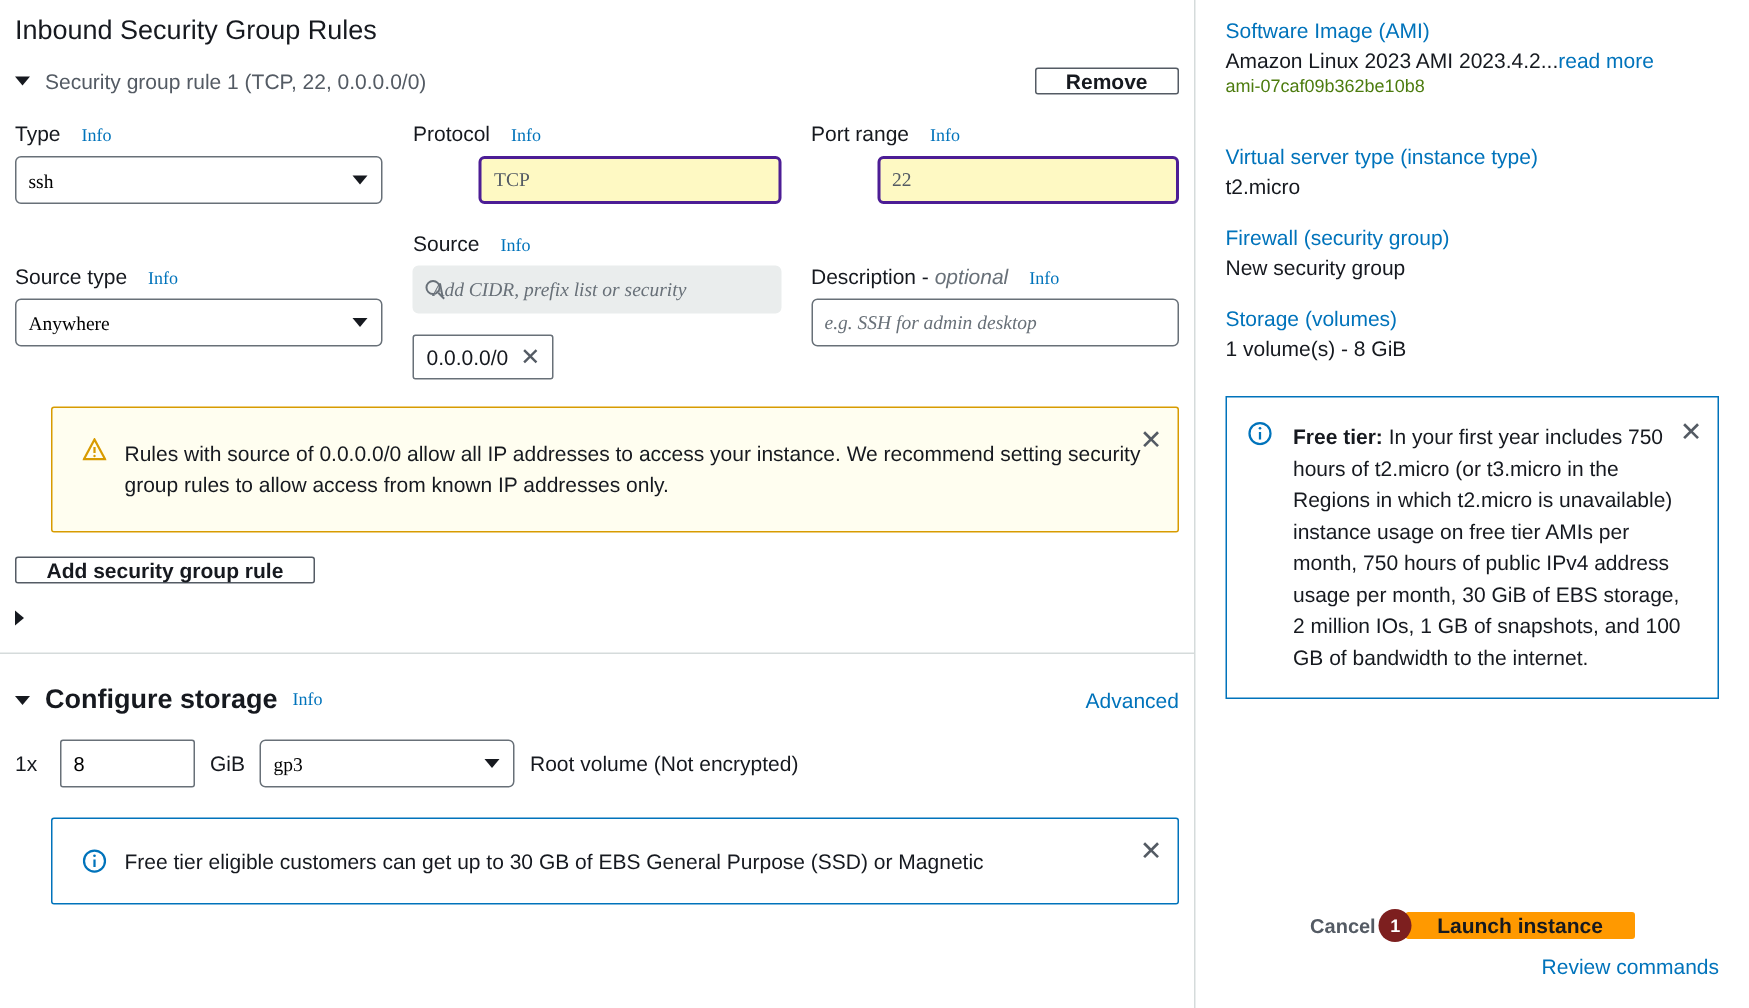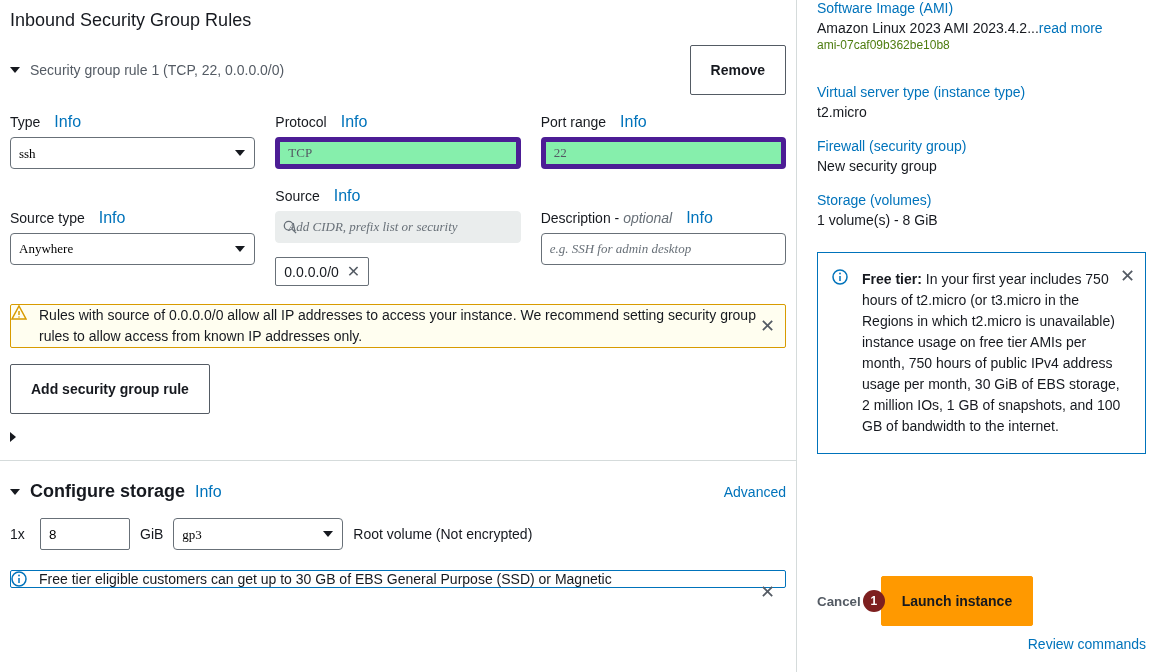--- a/index.html
+++ b/index.html
@@ -6,39 +6,39 @@
 body { font-family: "Amazon Ember", "Helvetica Neue", Arial, sans-serif; font-size: 14px; color: #16191f; background: #fff; width: 1166px; height: 672px; overflow: hidden; position: relative; }
 .main { display: flex; height: 100%; }
 .left { flex: 1; padding: 10px 10px 0 10px; overflow: hidden; }
 .right { width: 370px; border-left: 1px solid #d5dbdb; padding: 0 20px 20px 20px; display: flex; flex-direction: column; }
 h2.section-title { font-size: 18px; font-weight: 400; color: #16191f; margin-bottom: 14px; }
 .rule-header { display: flex; align-items: center; justify-content: space-between; margin-bottom: 18px; }
 .rule-header-left { display: flex; align-items: center; gap: 10px; }
 .caret-down { display: inline-block; width: 0; height: 0; border-left: 5px solid transparent; border-right: 5px solid transparent; border-top: 6px solid #16191f; }
 .caret-right { display: inline-block; width: 0; height: 0; border-top: 5px solid transparent; border-bottom: 5px solid transparent; border-left: 6px solid #16191f; }
 .rule-summary { color: #545b64; font-size: 14px; }
-.btn { background: #fff; border: 1px solid #545b64; border-radius: 2px; padding: 16px 20px; font-size: 14px; cursor: pointer; font-weight: 700; color: #16191f; }
+.btn { background: #fff; border: 1px solid #545b64; border-radius: 2px; padding: 0 20px; font-size: 14px; cursor: pointer; font-weight: 700; color: #16191f; }
 .btn-primary { background: #ff9900; border: 1px solid #ff9900; color: #16191f; font-weight: 700; }
 .btn-link { background: none; border: none; color: #545b64; font-weight: 700; cursor: pointer; }
 .cols { display: flex; gap: 20px; margin-bottom: 18px; align-items: center; }
 .col { flex: 1; display: flex; flex-direction: column; gap: 6px; }
 .field-label { display: flex; align-items: baseline; gap: 14px; font-size: 14px; color: #16191f; }
-.info-link { color: #0073bb; font-size: 16px; cursor: pointer; }
+.info-link { color: #0073bb; font-size: 12px; cursor: pointer; font-family: Liberation Serif, serif; }
 .select, .input, .readonly { height: 32px; border: 1px solid #687078; border-radius: 4px; padding: 0 8px; font-size: 13px; background: #fff; font-family: Liberation Serif, serif; }
 .select { appearance: none; position: relative; padding-right: 28px; }
 .select-wrap { position: relative; }
 .select-wrap .sel-caret { position: absolute; right: 10px; top: 50%; transform: translateY(-50%); pointer-events: none; }
-.readonly { background: #86efac; border: 5px solid #4c1d95; color: #545b64; display: flex; align-items: center; }
+.readonly { background: #fef9c3; border: 2px solid #4c1d95; color: #545b64; display: flex; align-items: center; margin-left: 44px; }
 .input-with-icon { position: relative; }
 .input-with-icon .search-icon { position: absolute; left: 8px; top: 50%; transform: translateY(-50%); color: #687078; }
 .input-with-icon input { padding-left: 12px; width: 100%; }
 input::placeholder { color: #687078; font-style: italic; }
 .chip { display: inline-flex; align-items: center; gap: 8px; border: 1px solid #687078; border-radius: 2px; padding: 4px 8px; font-size: 14px; margin-top: 8px; }
 .chip .x { cursor: pointer; color: #545b64; font-size: 16px; }
-.alert { display: flex; align-items: flex-start; gap: 12px; border: 1px solid #0073bb; background: #f1faff; padding: 0; border-radius: 2px; position: relative; }
+.alert { display: flex; align-items: flex-start; gap: 12px; border: 1px solid #0073bb; background: #f1faff; padding: 20px; border-radius: 2px; position: relative; margin-left: 24px; }
 .alert.warning { border-color: #d89b00; background: #fffef0; }
 .alert .close { position: absolute; right: 10px; top: 10px; cursor: pointer; color: #545b64; font-size: 18px; }
 .warn-icon, .info-icon { flex-shrink: 0; }
 .adv-net { display: flex; align-items: center; gap: 10px; margin: 18px 0; cursor: pointer; font-weight: 700; }
 .divider { border: none; border-top: 1px solid #d5dbdb; margin: 0 -10px; }
 .storage-header { display: flex; align-items: center; justify-content: space-between; margin: 20px 0 16px 0; }
 .storage-title { display: flex; align-items: center; gap: 10px; }
 .storage-title h3 { font-size: 18px; font-weight: 700; }
 .adv-link { color: #0073bb; cursor: pointer; font-size: 14px; }
 .storage-row { display: flex; align-items: center; gap: 10px; margin-bottom: 20px; }
@@ -47,21 +47,21 @@
 .storage-row .select-wrap { width: 170px; }
 .storage-row .select { width: 100%; }
 .root-vol { color: #16191f; }
 .summary-link { color: #0073bb; font-size: 14px; cursor: pointer; display: block; margin-bottom: 4px; }
 .summary-val { color: #16191f; font-size: 14px; margin-bottom: 2px; }
 .summary-sub { color: #4d7c0f; font-size: 12px; margin-bottom: 16px; }
 .summary-block { margin-bottom: 16px; }
 .freetier-box { border: 1px solid #0073bb; border-radius: 0; padding: 16px 16px 16px 44px; position: relative; font-size: 14px; line-height: 1.5; margin-top: 6px; }
 .freetier-box .info-icon { position: absolute; left: 14px; top: 16px; }
 .freetier-box .close { position: absolute; right: 10px; top: 10px; cursor: pointer; font-size: 18px; color: #545b64; }
-.right-actions { display: flex; align-items: center; justify-content: flex-start; gap: 20px; margin-top: auto; padding-top: 20px; }
+.right-actions { display: flex; align-items: center; justify-content: center; gap: 20px; margin-top: auto; padding-top: 20px; }
 .badge-num { position: absolute; left: -18px; top: 50%; transform: translateY(-50%); width: 22px; height: 22px; border-radius: 50%; background: #7d1f1f; color: #fff; font-size: 12px; display: flex; align-items: center; justify-content: center; font-weight: 700; }
 .launch-wrap { position: relative; }
 .review-cmd { text-align: right; margin-top: 10px; }
 .optional { font-style: italic; color: #687078; }
 svg { display: block; }
 </style>
 </head>
 <body>
 
 <div class="main">
@@ -188,21 +188,21 @@
           <circle cx="8" cy="4.5" r="0.9" fill="#0073bb"></circle>
           <line x1="8" y1="7" x2="8" y2="12" stroke="#0073bb" stroke-width="1.5"></line>
         </svg>
       <div>Free tier eligible customers can get up to 30 GB of EBS General Purpose (SSD) or Magnetic</div>
       <span class="close">✕</span>
     </div>
 
   </div>
 
   <div class="right">
-    <div class="summary-block" style="margin-top:0">
+    <div class="summary-block" style="margin-top:12px">
       <a class="summary-link">Software Image (AMI)</a>
       <div class="summary-val">
         <span>Amazon Linux 2023 AMI 2023.4.2...</span><a class="adv-link" style="font-size:14px">read more</a>
       </div>
       <div class="summary-sub">ami-07caf09b362be10b8</div>
     </div>
 
     <div class="summary-block">
       <a class="summary-link">Virtual server type (instance type)</a>
       <div class="summary-val">t2.micro</div>

